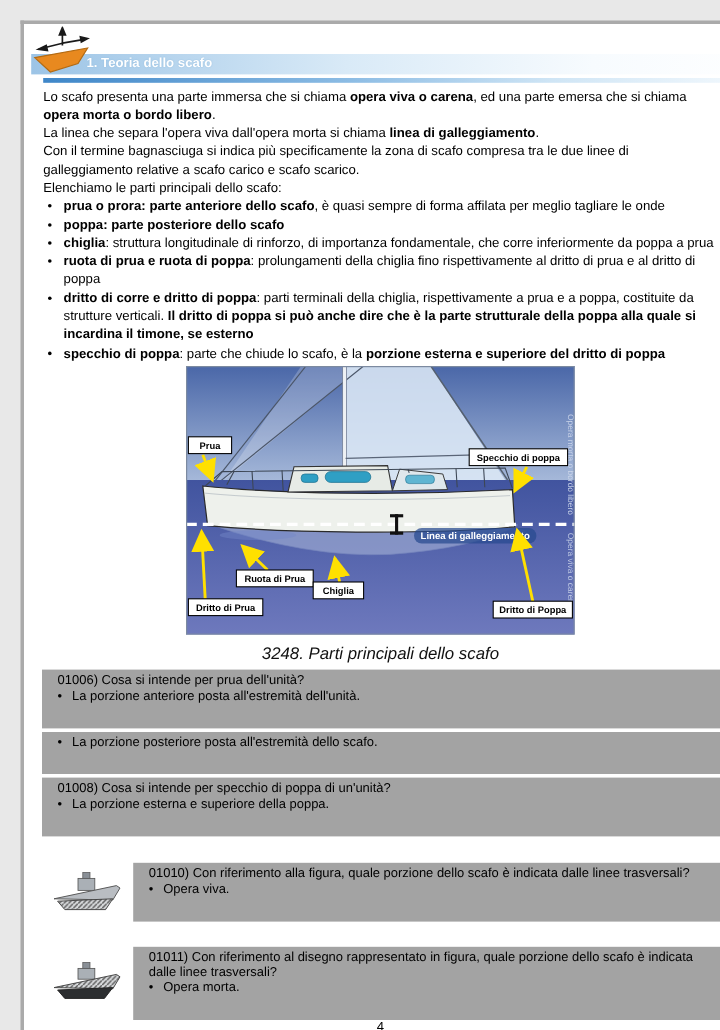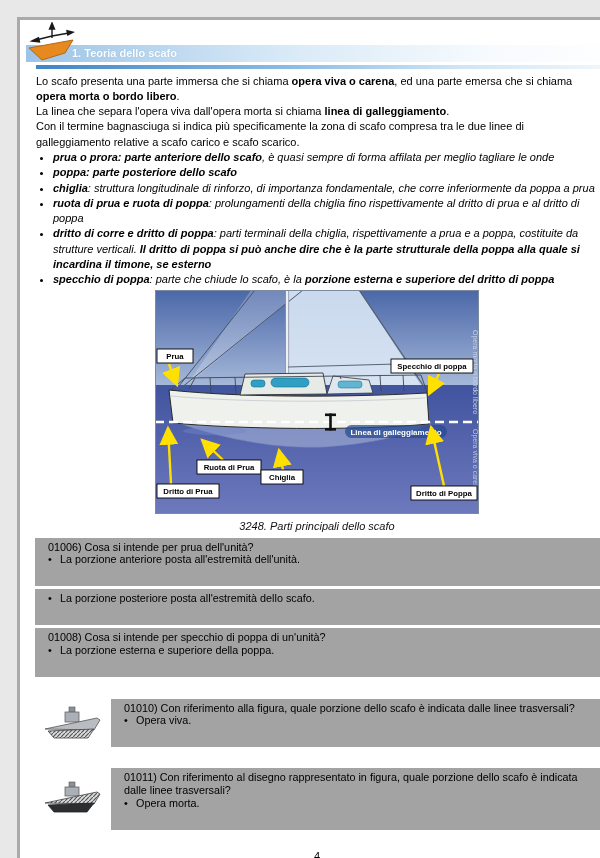--- a/index.html
+++ b/index.html
@@ -13,24 +13,24 @@
     margin:25px 3px 0 6px;height:17px;box-sizing:border-box;
     background:linear-gradient(to right,#9cc4e6,#d9eaf7 45%,#f7fbfe 80%,#fdfeff);
     color:#ffffff;font-weight:bold;font-size:11px;line-height:17px;padding-left:46px;
     text-shadow:0 0 1px #7fb0d8;
   }
   .section-title{margin:8px 10px 0 16px;font-size:15.5px;color:#000;}
   .rule{height:3.5px;margin:3px 12px 0 16px;
     background:linear-gradient(to right,#3e86c8,#8cbce4 45%,#cfe5f5 75%,#eef6fc);}
   .content{margin:5px 14px 0 16px;font-size:11px;line-height:15.3px;}
   .para{margin:0;}
-  ul.parts{margin:0;padding-left:17px;font-style:italic;}
+  ul.parts{margin:0;padding-left:17px;}
   ul.parts li{margin:0;}
   .figure-wrap{width:324px;margin:2px auto 0;}
-  .caption{text-align:center;font-size:11px;font-style:italic;margin-top:2px;color:#111;}
+  .caption{text-align:center;font-size:14px;font-style:italic;margin-top:2px;color:#111;}
   .qa-section{margin:6px 9px 0 15px;}
   .qa{background:#a3a3a3;font-size:10.8px;line-height:12.8px;padding:3px 6px 20px 13px;margin-bottom:3px;}
   .qa .a .blt{display:inline-block;width:12px;}
   .ship-section{margin:22px 9px 0 15px;}
   .ship-row{display:flex;align-items:center;margin-bottom:21px;}
   .ship-icon-cell{width:76px;flex:none;display:flex;justify-content:center;padding-top:4px;}
   .ship-row .qa{flex:1;margin-bottom:0;}
   .page-num{position:absolute;left:0;right:0;bottom:7px;text-align:center;font-size:11px;}
   svg text{font-family:"Liberation Sans",sans-serif;}
 </style>
@@ -54,20 +54,21 @@
   <div class="header-bar">
     <span>1. Teoria dello scafo</span>
   </div>
 
   <div class="rule"></div>
 
   <div class="content">
     <div class="para">Lo scafo presenta una parte immersa che si chiama <b>opera viva o carena</b>, ed una parte emersa che si chiama <b>opera morta o bordo libero</b>.</div>
     <div class="para">La linea che separa l'opera viva dall'opera morta si chiama <b>linea di galleggiamento</b>.</div>
     <div class="para">Con il termine bagnasciuga si indica più specificamente la zona di scafo compresa tra le due linee di galleggiamento relative a scafo carico e scafo scarico.</div>
+    <div class="para">Elenchiamo le parti principali dello scafo:</div>
     <ul class="parts">
       <li><b>prua o prora: parte anteriore dello scafo</b>, è quasi sempre di forma affilata per meglio tagliare le onde</li>
       <li><b>poppa: parte posteriore dello scafo</b></li>
       <li><b>chiglia</b>: struttura longitudinale di rinforzo, di importanza fondamentale, che corre inferiormente da poppa a prua</li>
       <li><b>ruota di prua e ruota di poppa</b>: prolungamenti della chiglia fino rispettivamente al dritto di prua e al dritto di poppa</li>
       <li><b>dritto di corre e dritto di poppa</b>: parti terminali della chiglia, rispettivamente a prua e a poppa, costituite da strutture verticali. <b>Il dritto di poppa si può anche dire che è la parte strutturale della poppa alla quale si incardina il timone, se esterno</b></li>
       <li><b>specchio di poppa</b>: parte che chiude lo scafo, è la <b>porzione esterna e superiore del dritto di poppa</b></li>
     </ul>
   </div>
 

